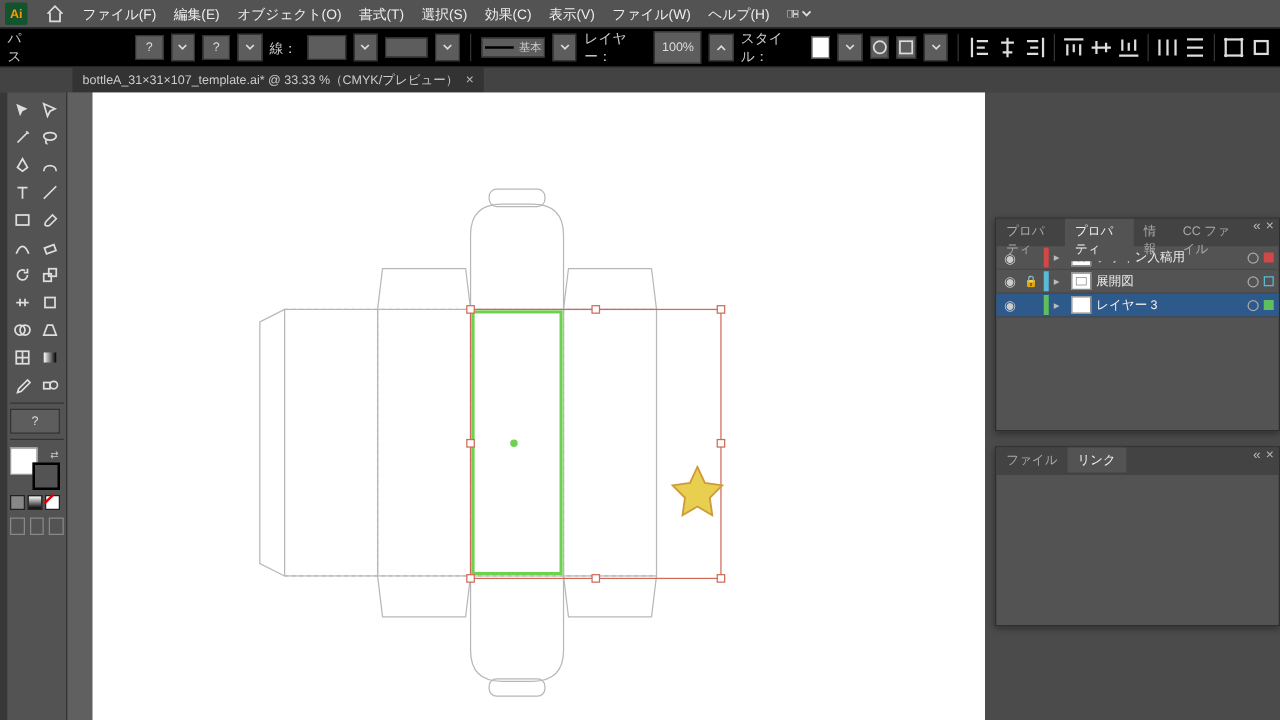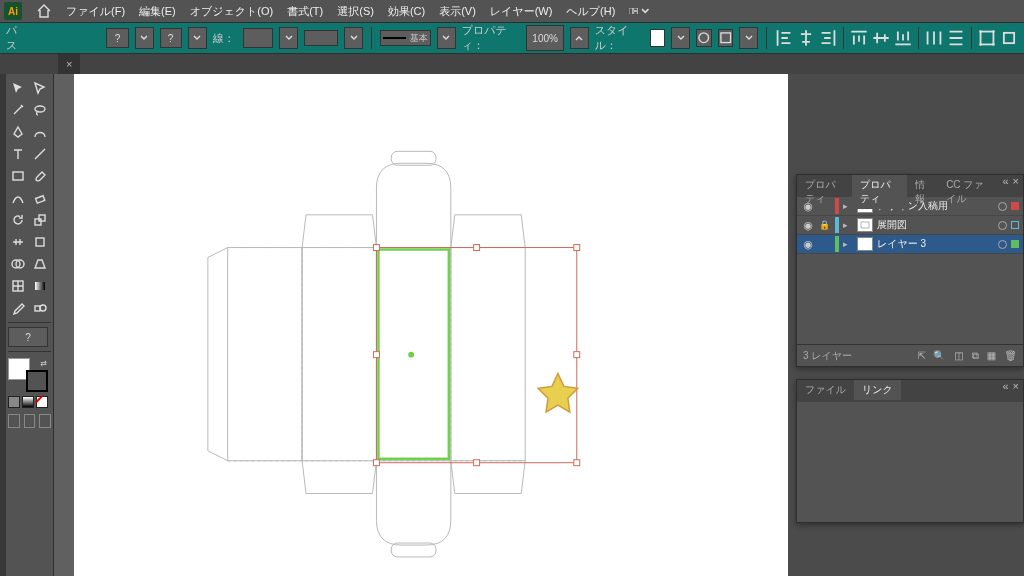--- a/index.html
+++ b/index.html
@@ -5,21 +5,21 @@
   * { box-sizing: border-box; margin: 0; padding: 0; font-family: "Meiryo", sans-serif; }
   html,body { width:1024px; height:576px; overflow:hidden; background:#4b4b4b; color:#ddd; font-size:11px; }
   
   .menubar { height:22px; background:#535353; display:flex; align-items:center; padding:0 4px; gap:14px;}
   .menubar .ai-badge { width:18px; height:18px; background:#14532d; color:#ff9a00; font-weight:bold; font-size:10px; display:flex; align-items:center; justify-content:center; border-radius:2px;}
   .menubar .home { width:16px; height:16px; display:flex; align-items:center; justify-content:center; color:#ddd;}
   .menubar .mitem { color:#eee; font-size:11px; cursor:default;}
   .menubar .layout-icon { width:20px; height:16px; display:flex; align-items:center; justify-content:center; color:#ccc;}
 
   
-  .ctrlbar { height:32px; background:#0f766e; border-top:1px solid #2e2e2e; border-bottom:1px solid #2e2e2e; display:flex; align-items:center; padding:0 6px; gap:6px;}
+  .ctrlbar { height:32px; background:#000000; border-top:1px solid #2e2e2e; border-bottom:1px solid #2e2e2e; display:flex; align-items:center; padding:0 6px; gap:6px;}
   .ctrlbar .label { color:#ccc; font-size:11px; margin-right:2px;}
   .dd-btn { width:22px; height:22px; background:#5d5d5d; border:1px solid #333; display:flex; align-items:center; justify-content:center;}
   .dd-btn svg{width:8px;height:8px;}
   .sep{ width:1px; height:22px; background:#333; margin:0 2px;}
   .numbox{ width:26px; height:20px; background:#5d5d5d; border:1px solid #333; display:flex; align-items:center; justify-content:center; color:#ddd; font-size:10px;}
   .strokebox { width:40px; height:16px; border:1px solid #333; background:#5d5d5d;}
   .strokestyle { width:60px; height:16px; border:1px solid #333; background:#5d5d5d; display:flex; align-items:center;}
   .strokestyle .bar { flex:1; height:2px; background:#000; margin:0 2px;}
   .opacitybox { width:44px; height:26px; background:#5d5d5d; border:1px solid #333; color:#ddd; display:flex; align-items:center; justify-content:center; font-size:10px;}
   .styleimg { width:18px;height:18px;background:#fff;border:1px solid #333;}
@@ -95,21 +95,21 @@
         <path class="ico" d="M2 8 8 2l6 6M4 7v7h8V7" fill="#ddd" stroke="none"></path>
       </svg>
   </div>
   <span class="mitem">ファイル(F)</span>
   <span class="mitem">編集(E)</span>
   <span class="mitem">オブジェクト(O)</span>
   <span class="mitem">書式(T)</span>
   <span class="mitem">選択(S)</span>
   <span class="mitem">効果(C)</span>
   <span class="mitem">表示(V)</span>
-  <span class="mitem">レイヤー(W)</span>
+  <span class="mitem">ファイル(W)</span>
   <span class="mitem">ヘルプ(H)</span>
   <div class="layout-icon">
     <svg viewBox="0 0 18 12">
         <rect class="ico" x="0" y="0" width="7" height="12"></rect>
         <rect class="ico" x="9" y="0" width="7" height="5"></rect>
         <rect class="ico" x="9" y="7" width="7" height="5"></rect>
       </svg>
     <svg viewBox="0 0 8 8" style="margin-left:2px">
         <path d="M1 2l3 3 3-3" class="ico"></path>
       </svg>
@@ -147,21 +147,21 @@
   <div class="sep"></div>
   <div class="strokestyle">
       <div class="bar"></div>
       <span style="font-size:9px;color:#ccc;padding:0 2px">基本</span>
     </div>
   <div class="dd-btn">
       <svg viewBox="0 0 8 8">
         <path class="ico" d="M1 2l3 3 3-3"></path>
       </svg>
     </div>
-  <span class="label">プロパティ：</span>
+  <span class="label">レイヤー：</span>
   <div class="opacitybox">100%</div>
   <div class="dd-btn">
       <svg viewBox="0 0 8 8">
         <path class="ico" d="M1 6l3-3 3 3"></path>
       </svg>
     </div>
   <span class="label">スタイル：</span>
   <div class="styleimg"></div>
   <div class="dd-btn">
       <svg viewBox="0 0 8 8">
@@ -240,20 +240,21 @@
     <div class="ai">
         <svg viewBox="0 0 14 14">
           <rect class="ico" x="3" y="3" width="8" height="8"></rect>
         </svg>
       </div>
   </div>
 </div>
 
 <div class="tabbar">
   <div class="tab">
+    <span>bottleA_31×31×107_template.ai* @ 33.33 %（CMYK/プレビュー）</span>
     <span class="close">×</span>
   </div>
 </div>
 
 <div class="workspace">
   <div class="leftgutter"></div>
 
   <div class="toolbox">
     <div class="toolrow">
       <div class="tool">
@@ -533,31 +534,20 @@
           <span class="expand">▸</span>
           <div class="thumb"></div>
           <span class="layername">レイヤー 3</span>
           <div class="layerend">
               <div class="ring"></div>
               <div class="sq" style="background:#5fbf5f"></div>
             </div>
         </div>
         <div style="height:90px"></div>
       </div>
-      <div class="panelfoot">
-        <span>3 レイヤー</span>
-        <div class="ficons">
-          <span>⇱</span>
-          <span>🔍</span>
-          <span>◫</span>
-          <span>⧉</span>
-          <span>▦</span>
-          <span>🗑</span>
-        </div>
-      </div>
     </div>
 
     <div class="panel panel2">
       <div class="panel-tabs">
         <div class="ptab">ファイル</div>
         <div class="ptab active">リンク</div>
         <div class="pctl">
           <span>«</span>
           <span>×</span>
         </div>

